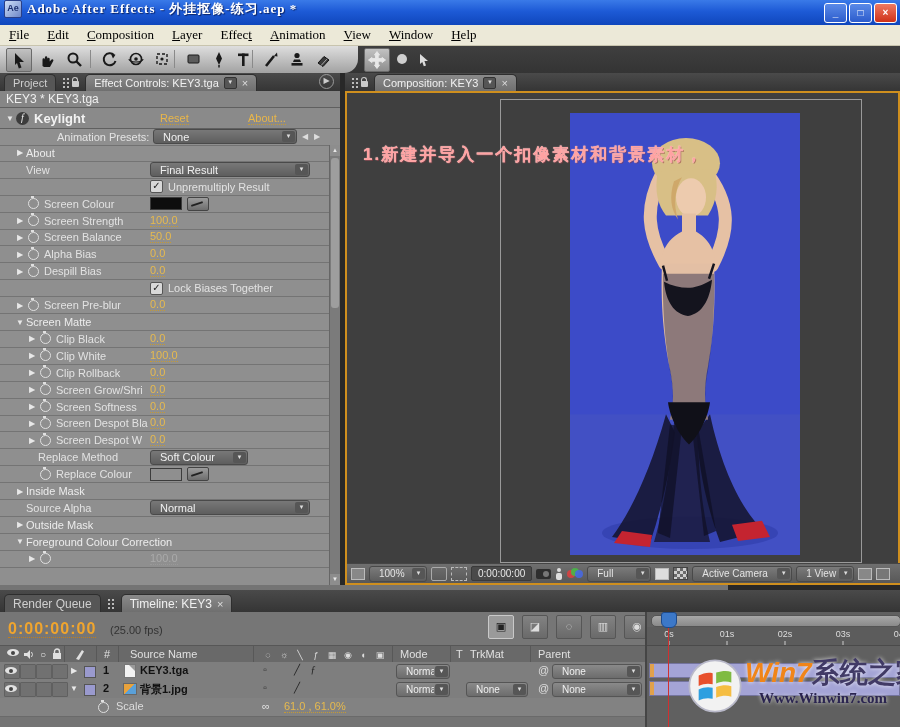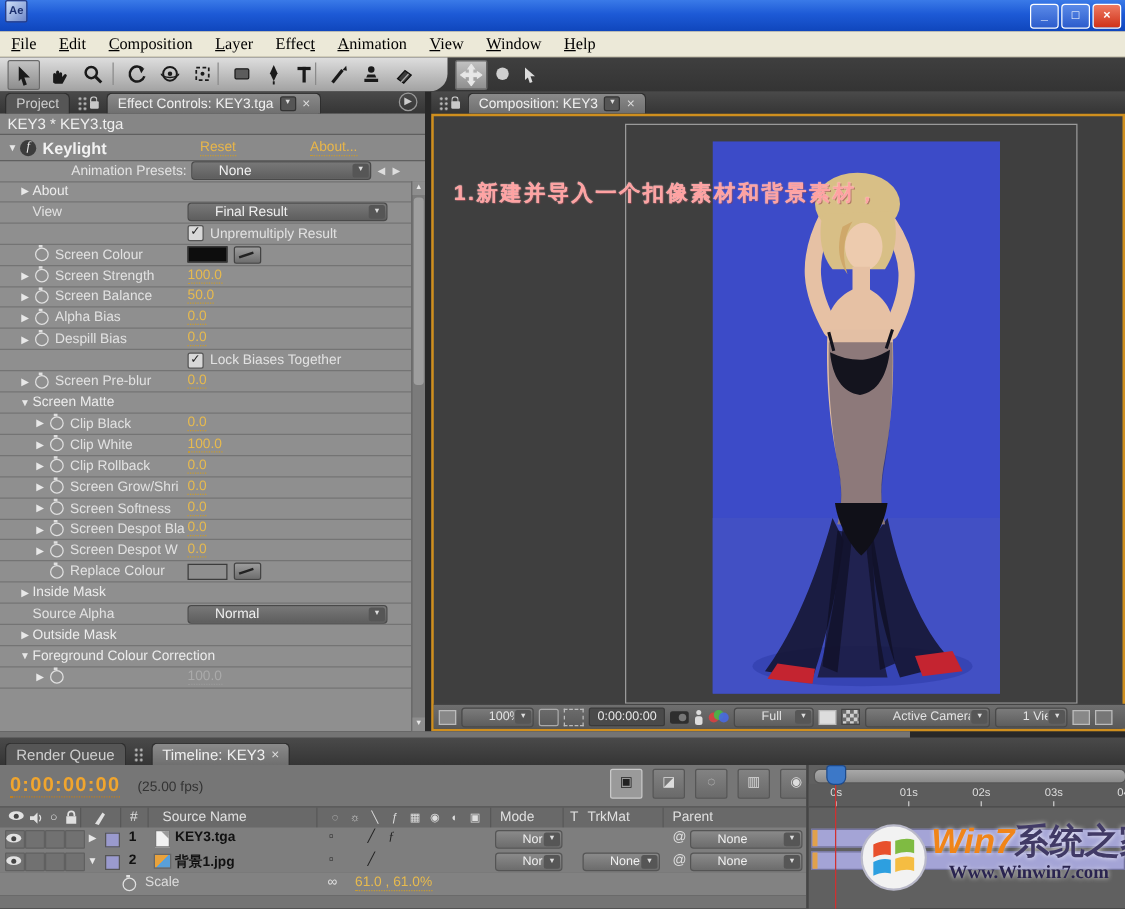--- a/index.html
+++ b/index.html
@@ -77,21 +77,21 @@
   .stopw{width:9px;height:9px;border-radius:50%;border:1px solid #e0e0e0;position:relative;margin:0 5px 0 2px;flex:none;}
   .stopw::before{content:'';position:absolute;top:-3px;left:2px;width:3px;height:2px;background:#e0e0e0;}
   .glabel{font-size:11px;color:#ececec;}
   .plabel{color:#e2e2e2;}
   .varea{position:absolute;left:150px;top:0;height:100%;display:flex;align-items:center;gap:5px;}
   .pval{color:#e7ba4e;border-bottom:1px dotted #c59a34;line-height:11px;}
   .pval.dis{color:#aaa;border-bottom-color:#999;}
   .dd{display:flex;align-items:center;background:linear-gradient(180deg,#787878,#5e5e5e);
     border:1px solid #4a4a4a;border-radius:3px;height:13px;color:#f0f0f0;}
   .ddlg{width:158px;} .ddsm{width:96px;}
-  .ddtext{flex:1;padding-left:21px;font-size:11px;white-space:nowrap;overflow:hidden;}
+  .ddtext{flex:1;padding-left:9px;font-size:11px;white-space:nowrap;overflow:hidden;}
   .ddarr{width:13px;height:11px;margin:0 1px;background:#565656;border-radius:2px;
     font-size:6px;color:#ddd;text-align:center;line-height:11px;flex:none;}
   .cb{width:11px;height:11px;background:#d8d8d8;border:1px solid #555;border-radius:2px;
     font-size:10px;line-height:10px;text-align:center;color:#222;font-weight:bold;}
   .cswatch{width:30px;height:11px;border:1px solid #3c3c3c;}
   .dropper{width:20px;height:12px;background:linear-gradient(180deg,#9c9c9c,#6e6e6e);border:1px solid #444;
     border-radius:2px;position:relative;}
   .dropper::before{content:'';position:absolute;left:3px;top:5px;width:12px;height:2px;background:#222;transform:rotate(-18deg);}
   .ec-scroll{position:absolute;right:0;top:72px;width:10px;height:440px;background:#7b7b7b;border-left:1px solid #666;}
   .ec-scroll .sarr{position:absolute;left:0;width:10px;height:11px;background:#8d8d8d;color:#e8e8e8;
@@ -178,20 +178,21 @@
     color:#f08519;white-space:nowrap;}
   .wm-suffix{color:#413a66;font-style:normal;}
   .wm-url{position:absolute;left:72px;top:38px;font-size:15px;font-weight:bold;
     font-family:"Liberation Serif","DejaVu Serif",serif;color:#2a2450;}
 </style>
 </head>
 <body>
 
 <div class="abs titlebar">
   <div class="app-icon">Ae</div>
+  <div class="title-text">Adobe After Effects - 外挂抠像-练习.aep *</div>
   <div class="win-btns">
     <div class="wbtn">_</div>
     <div class="wbtn">□</div>
     <div class="wbtn close">×</div>
   </div>
 </div>
 
 <div class="abs menubar">
     <span class="menu-item"><span></span><span class="accel">F</span><span>ile</span></span>
     <span class="menu-item"><span></span><span class="accel">E</span><span>dit</span></span>
@@ -461,20 +462,30 @@
         <span class="varea">
           <span class="pval">0.0</span>
         </span>
       </div>
       <div class="erow ind2">
         <span class="twirl">▶</span>
         <span class="stopw"></span>
         <span class="plabel">Screen Despot W</span>
         <span class="varea">
           <span class="pval">0.0</span>
+        </span>
+      </div>
+      <div class="erow ind2">
+        <span class="twirl"></span>
+        <span class="plabel">Replace Method</span>
+        <span class="varea">
+          <span class="dd ddsm">
+            <span class="ddtext">Soft Colour</span>
+            <span class="ddarr">▼</span>
+          </span>
         </span>
       </div>
       <div class="erow ind2">
         <span class="twirl"></span>
         <span class="stopw"></span>
         <span class="plabel">Replace Colour</span>
         <span class="varea">
           <span class="cswatch" style="background: rgb(143, 143, 143);"></span>
           <span class="dropper"></span>
         </span>

